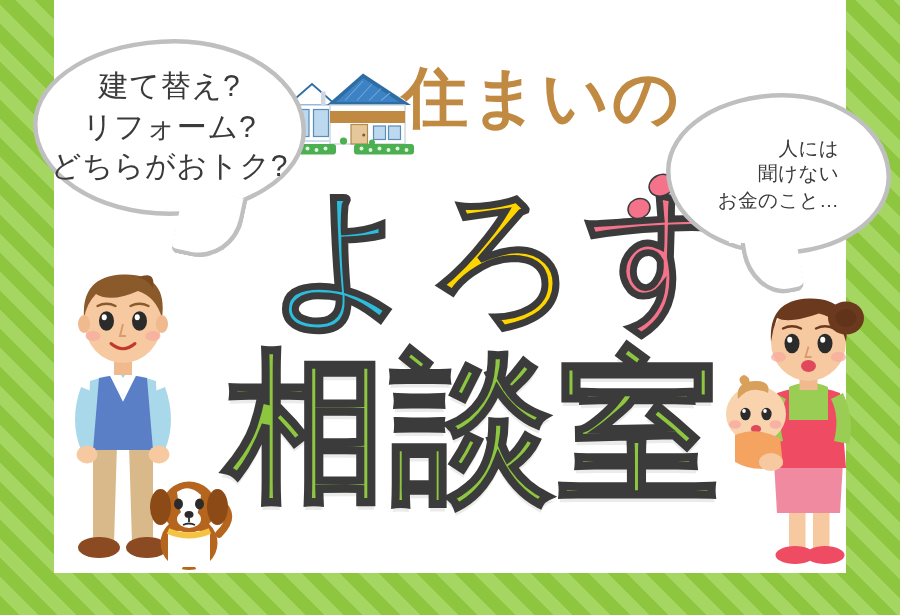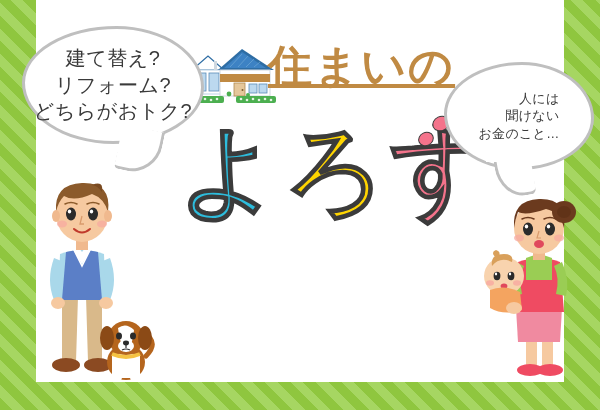--- a/index.html
+++ b/index.html
@@ -72,21 +72,20 @@
 
   
   .house{position:absolute;left:178px;top:40px;width:108px;height:68px;z-index:5;}
 
   
   .sumai{
     position:absolute;left:268px;top:44px;z-index:5;
     font-size:44px;font-weight:bold;color:#c08a43;
     letter-spacing:2px;line-height:1;
     font-family:"DejaVu Sans",sans-serif;
-    text-decoration:underline;
   }
   .yorozu{
     position:absolute;left:178px;top:121px;z-index:5;
     font-size:100px;font-weight:bold;line-height:1;
     letter-spacing:4px;
     font-family:"DejaVu Sans",sans-serif;
   }
   .yorozu span{display:inline-block;}
   .ch-yo{color:#2dbcdc;-webkit-text-stroke:1.5px #3b3b3b;}
   .ch-ro{color:#ffd500;-webkit-text-stroke:1.5px #3b3b3b;}
@@ -171,20 +170,21 @@
 
   <div class="sumai">住まいの</div>
 
   <div class="yorozu">
     <span class="ch-yo">よ</span><span class="ch-ro">ろ</span><span class="ch-su">す</span>
   </div>
 
   <div class="dot dot-a"></div>
   <div class="dot dot-b"></div>
 
+  <div class="soudan">相談室</div>
 
   <div class="tail-left-mask"></div>
   <div class="tail tail-left"></div>
   <div class="bubble bubble-left">建て替え?
 リフォーム?
 どちらがおトク?</div>
 
   <div class="tail-right-mask"></div>
   <div class="tail tail-right"></div>
   <div class="bubble bubble-right">人には

